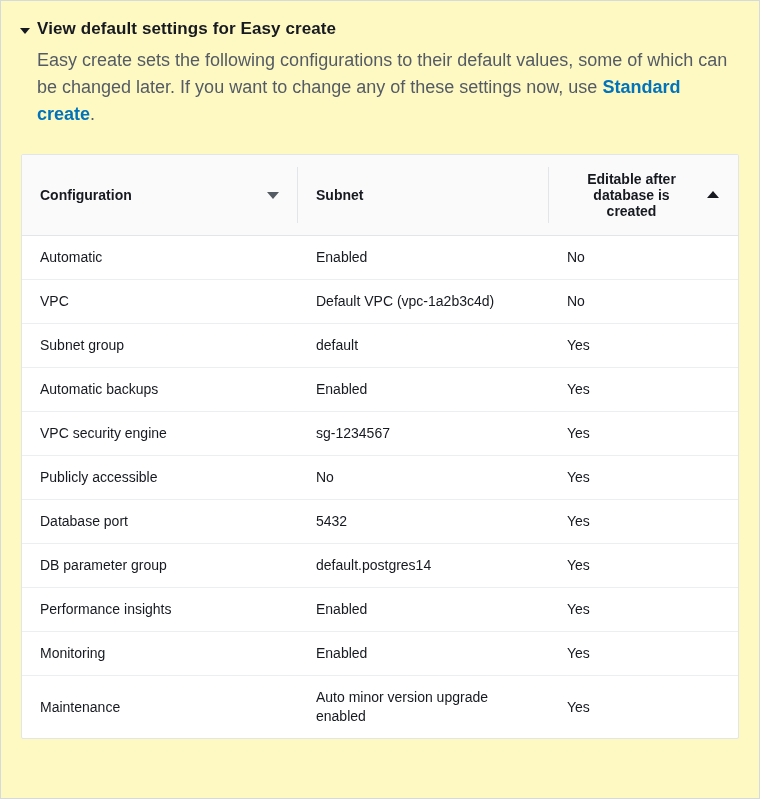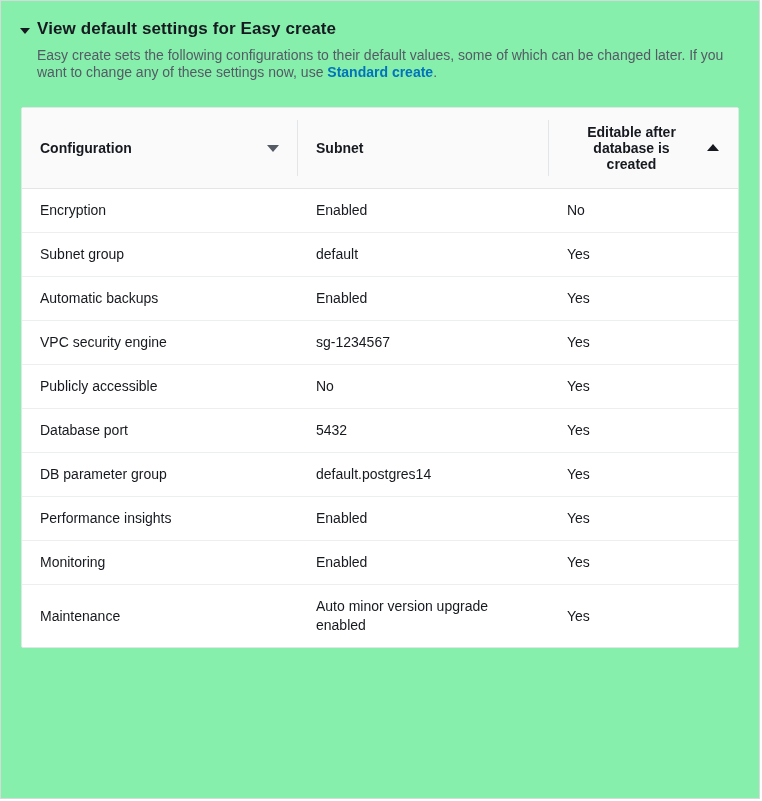--- a/index.html
+++ b/index.html
@@ -13,21 +13,21 @@
     font-family: "Liberation Sans", sans-serif;
     color: #16191f;
     -webkit-font-smoothing: antialiased;
   }
   .panel {
     position: relative;
     width: 760px;
     height: 799px;
     border: 1px solid #d5dbdb;
     box-sizing: border-box;
-    background: #86efac;
+    background: #fef9c3;
   }
   .section-header {
     display: flex;
     align-items: flex-start;
     padding: 16px 20px 0 16px;
   }
   .caret {
     width: 16px;
     height: 16px;
     margin-top: 6px;
@@ -47,22 +47,22 @@
   }
   .title {
     font-size: 17px;
     font-weight: bold;
     line-height: 24px;
     color: #16191f;
     letter-spacing: 0.1px;
   }
   .desc {
     margin: 6px 20px 7px 36px;
-    font-size: 14px;
-    line-height: 17px;
+    font-size: 18px;
+    line-height: 27px;
     color: #545b64;
     max-width: 700px;
   }
   .desc a {
     color: #0073bb;
     text-decoration: none;
     font-weight: bold;
   }
   .table-wrap {
     margin: 26px 20px 0 20px;
@@ -178,22 +178,27 @@
           <th class="col-editable">
             <div class="th-inner">
               <span>Editable after database is created</span>
               <span class="sort-icon up"></span>
             </div>
           </th>
         </tr>
       </thead>
       <tbody>
         <tr>
-          <td>Encryption</td>
-          <td class="value-cell">Enabled</td>
+          <td>Automatic</td>
+          <td class="value-cell">Enabled</td>
+          <td>No</td>
+        </tr>
+        <tr>
+          <td>VPC</td>
+          <td class="value-cell">Default VPC (vpc-1a2b3c4d)</td>
           <td>No</td>
         </tr>
         <tr>
           <td>Subnet group</td>
           <td class="value-cell">default</td>
           <td>Yes</td>
         </tr>
         <tr>
           <td>Automatic backups</td>
           <td class="value-cell">Enabled</td>

